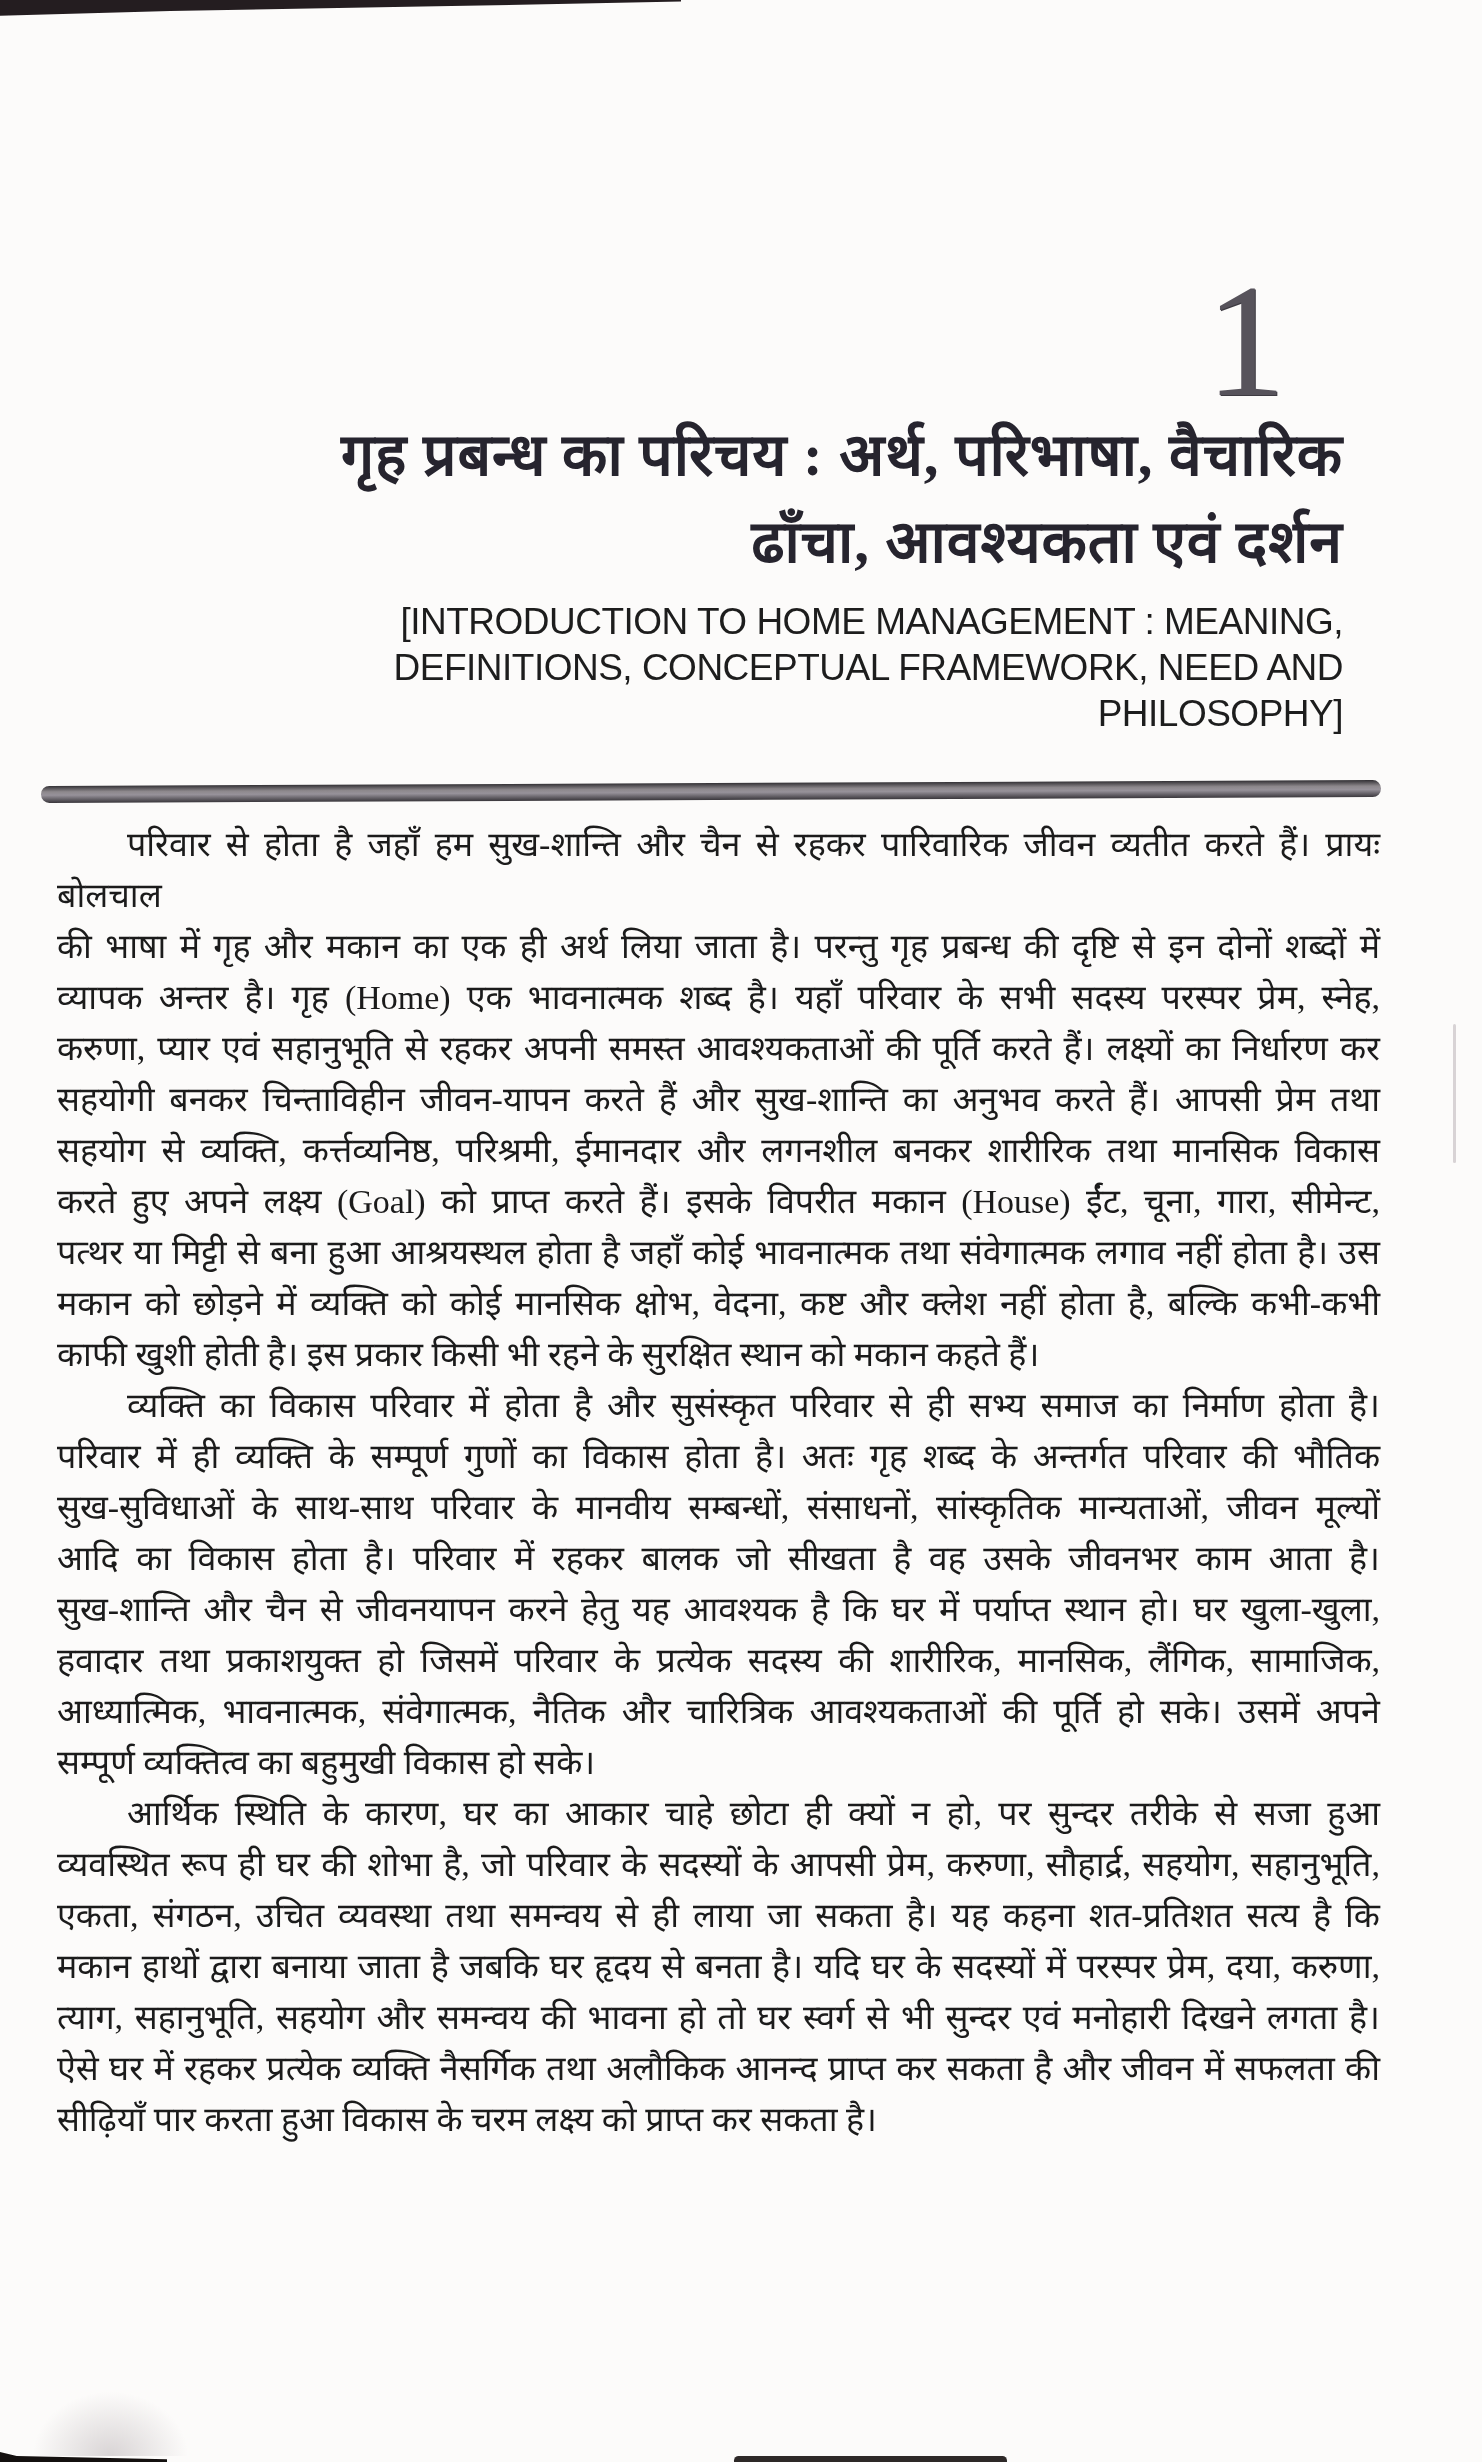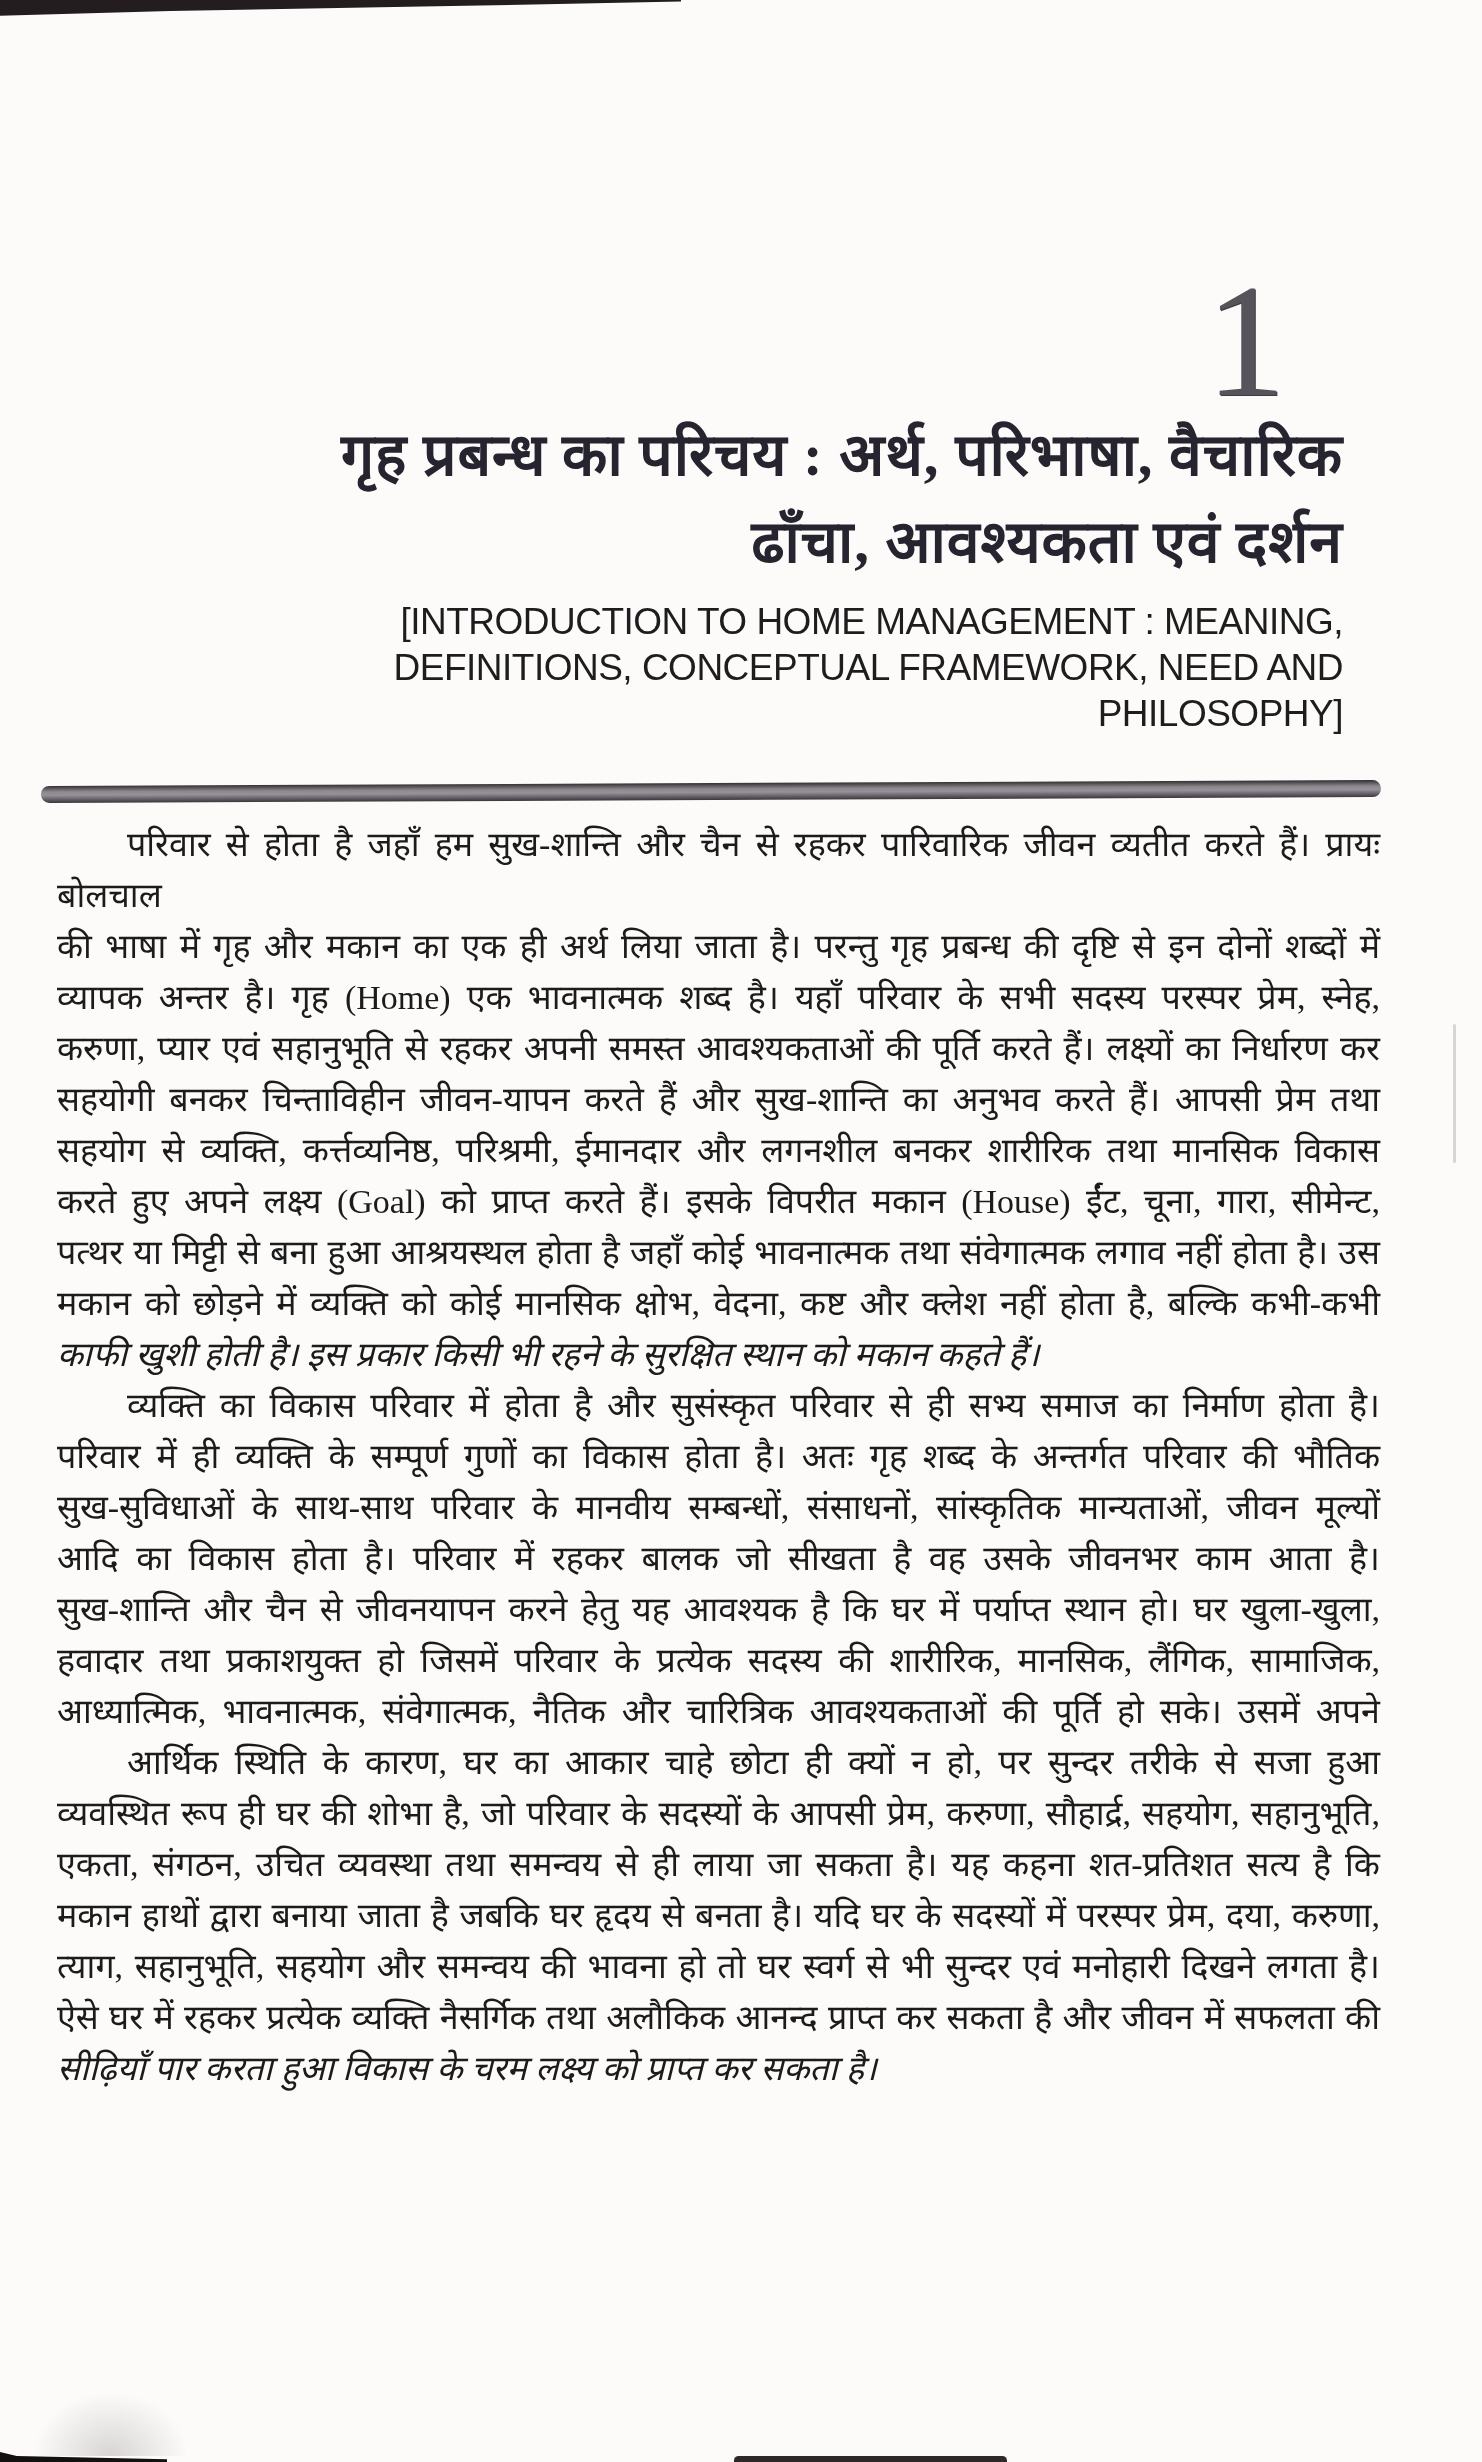--- a/index.html
+++ b/index.html
@@ -87,21 +87,21 @@
     color:var(--ink,#1b1b1b);
     font-size:34px;
   }
   .para { margin:0; }
   .para .tline:first-child { text-indent:70px; }
   .tline {
     line-height:51px;
     text-align:justify;
     text-align-last:justify;
   }
-  .tline-last { text-align-last:left;font-style:italic; }
+  .tline-last { text-align-last:left; }
 </style>
 </head>
 <body>
 
 <div class="page">
 
   <div class="artifact-top"></div>
 
   <div class="chapter-number">1</div>
 
@@ -133,20 +133,21 @@
         <div class="tline tline-last">काफी खुशी होती है। इस प्रकार किसी भी रहने के सुरक्षित स्थान को मकान कहते हैं।</div>
       </div>
     <div class="para">
         <div class="tline">व्यक्ति का विकास परिवार में होता है और सुसंस्कृत परिवार से ही सभ्य समाज का निर्माण होता है।</div>
         <div class="tline">परिवार में ही व्यक्ति के सम्पूर्ण गुणों का विकास होता है। अतः गृह शब्द के अन्तर्गत परिवार की भौतिक</div>
         <div class="tline">सुख-सुविधाओं के साथ-साथ परिवार के मानवीय सम्बन्धों, संसाधनों, सांस्कृतिक मान्यताओं, जीवन मूल्यों</div>
         <div class="tline">आदि का विकास होता है। परिवार में रहकर बालक जो सीखता है वह उसके जीवनभर काम आता है।</div>
         <div class="tline">सुख-शान्ति और चैन से जीवनयापन करने हेतु यह आवश्यक है कि घर में पर्याप्त स्थान हो। घर खुला-खुला,</div>
         <div class="tline">हवादार तथा प्रकाशयुक्त हो जिसमें परिवार के प्रत्येक सदस्य की शारीरिक, मानसिक, लैंगिक, सामाजिक,</div>
         <div class="tline">आध्यात्मिक, भावनात्मक, संवेगात्मक, नैतिक और चारित्रिक आवश्यकताओं की पूर्ति हो सके। उसमें अपने</div>
+        <div class="tline tline-last">सम्पूर्ण व्यक्तित्व का बहुमुखी विकास हो सके।</div>
       </div>
     <div class="para">
         <div class="tline">आर्थिक स्थिति के कारण, घर का आकार चाहे छोटा ही क्यों न हो, पर सुन्दर तरीके से सजा हुआ</div>
         <div class="tline">व्यवस्थित रूप ही घर की शोभा है, जो परिवार के सदस्यों के आपसी प्रेम, करुणा, सौहार्द्र, सहयोग, सहानुभूति,</div>
         <div class="tline">एकता, संगठन, उचित व्यवस्था तथा समन्वय से ही लाया जा सकता है। यह कहना शत-प्रतिशत सत्य है कि</div>
         <div class="tline">मकान हाथों द्वारा बनाया जाता है जबकि घर हृदय से बनता है। यदि घर के सदस्यों में परस्पर प्रेम, दया, करुणा,</div>
         <div class="tline">त्याग, सहानुभूति, सहयोग और समन्वय की भावना हो तो घर स्वर्ग से भी सुन्दर एवं मनोहारी दिखने लगता है।</div>
         <div class="tline">ऐसे घर में रहकर प्रत्येक व्यक्ति नैसर्गिक तथा अलौकिक आनन्द प्राप्त कर सकता है और जीवन में सफलता की</div>
         <div class="tline tline-last">सीढ़ियाँ पार करता हुआ विकास के चरम लक्ष्य को प्राप्त कर सकता है।</div>
       </div>

